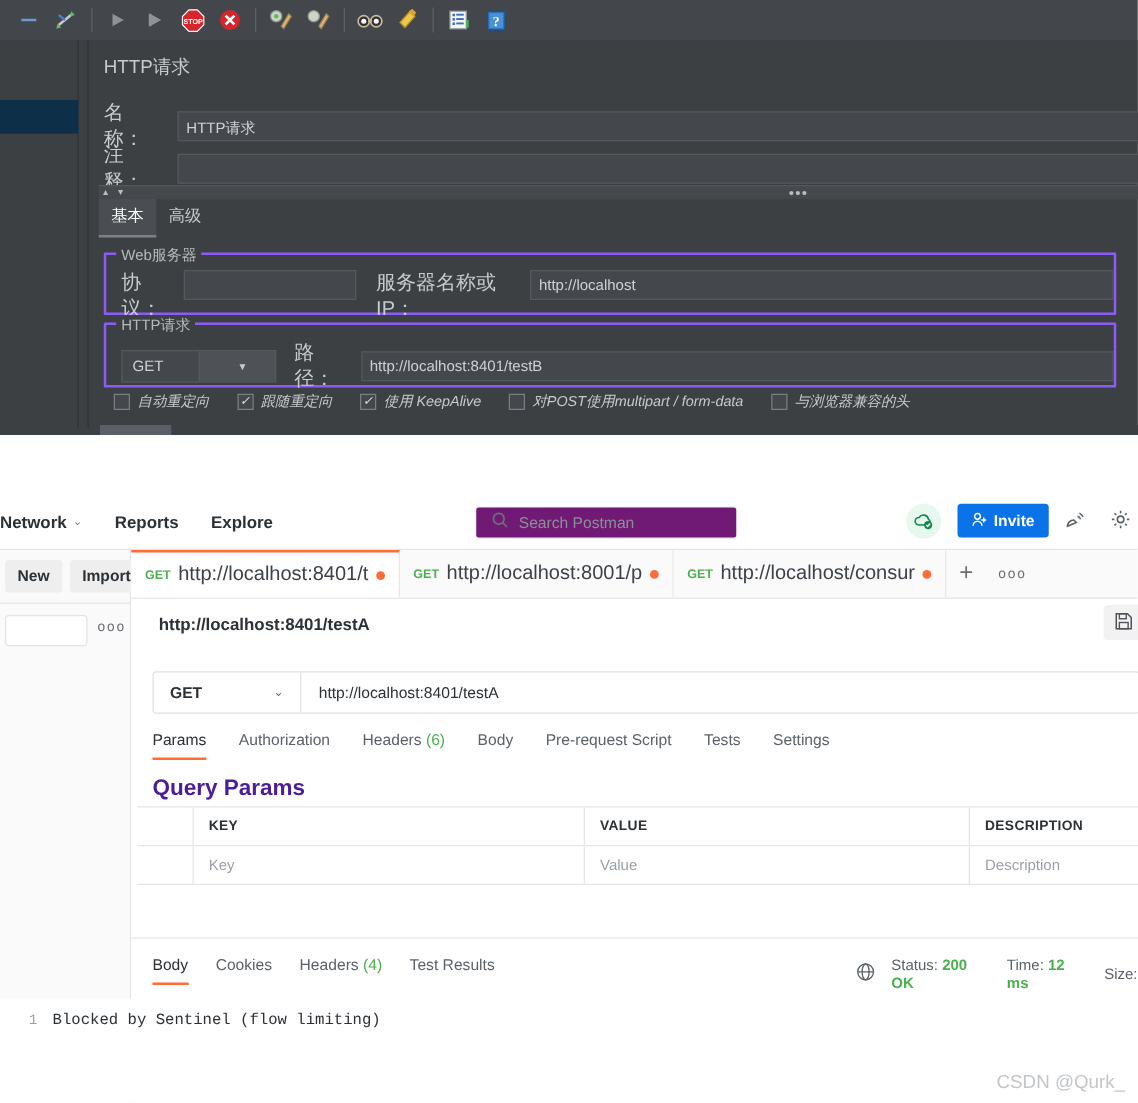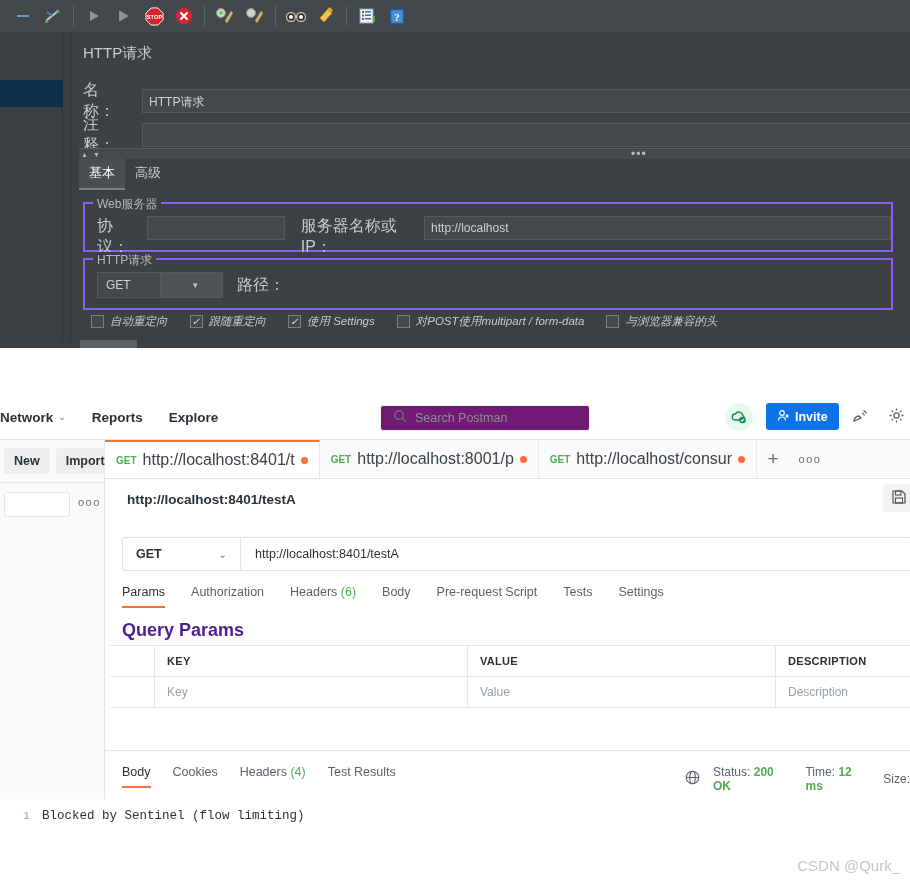--- a/index.html
+++ b/index.html
@@ -486,35 +486,36 @@
       </div>
 
       <div class="jm-group" style="left:12px; top:226px; width:810px; height:52px;">
         <div class="jm-group-title">HTTP请求</div>
         <div style="position:absolute; left:12px; top:12px; display:flex; align-items:center;">
           <span class="jm-select">
             <span>GET</span>
             <span class="arrowbox">▼</span>
           </span>
           <span class="jm-label" style="margin-left:14px;">路径：</span>
+          <span class="jm-input" style="width:610px; margin-left:6px;">http://localhost:8401/testB</span>
         </div>
       </div>
 
       <div class="jm-checks">
         <div class="jm-check">
           <span class="jm-box"></span>
           <span class="jm-check-label">自动重定向</span>
         </div>
         <div class="jm-check">
           <span class="jm-box">✓</span>
           <span class="jm-check-label">跟随重定向</span>
         </div>
         <div class="jm-check">
           <span class="jm-box">✓</span>
-          <span class="jm-check-label">使用 Settings</span>
+          <span class="jm-check-label">使用 KeepAlive</span>
         </div>
         <div class="jm-check">
           <span class="jm-box"></span>
           <span class="jm-check-label">对POST使用multipart / form-data</span>
         </div>
         <div class="jm-check">
           <span class="jm-box"></span>
           <span class="jm-check-label">与浏览器兼容的头</span>
         </div>
       </div>

